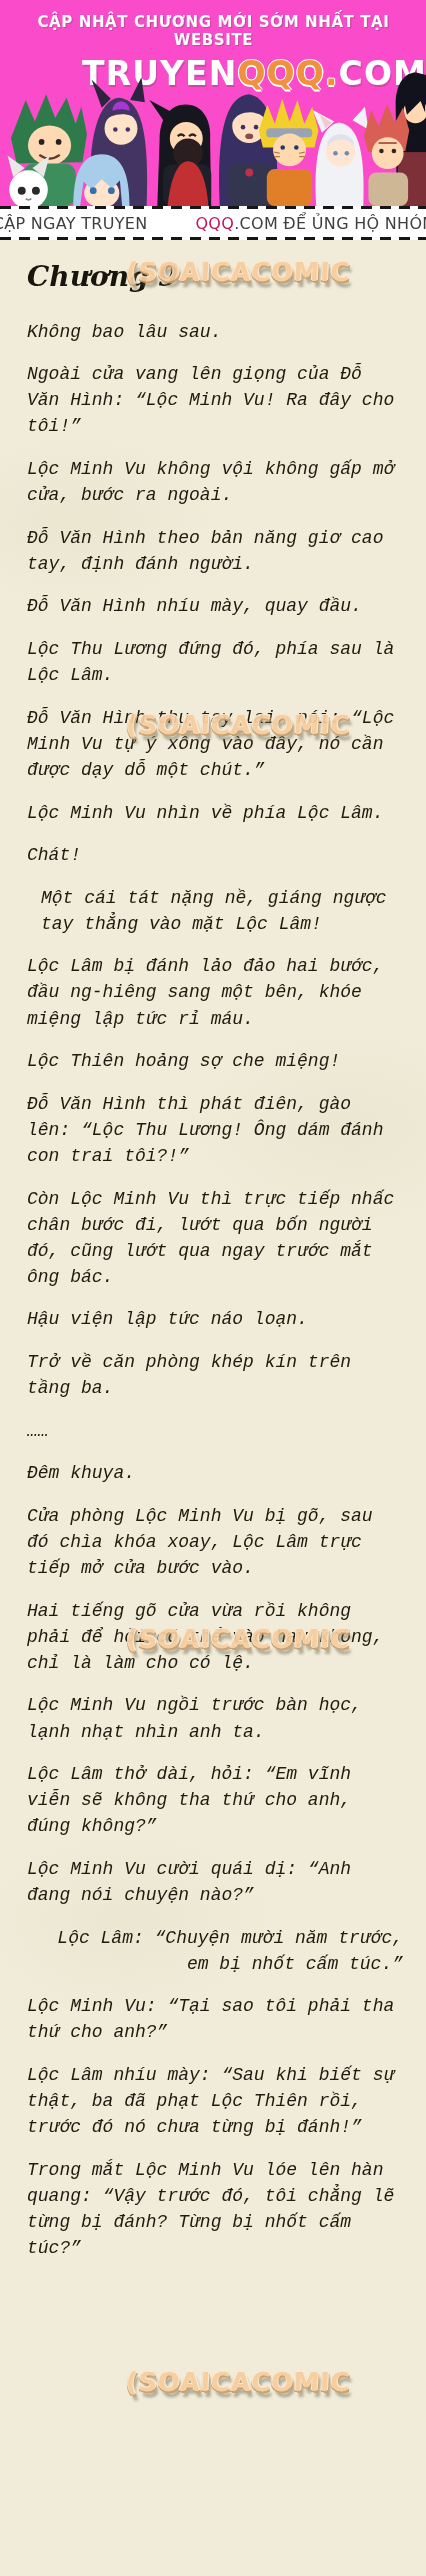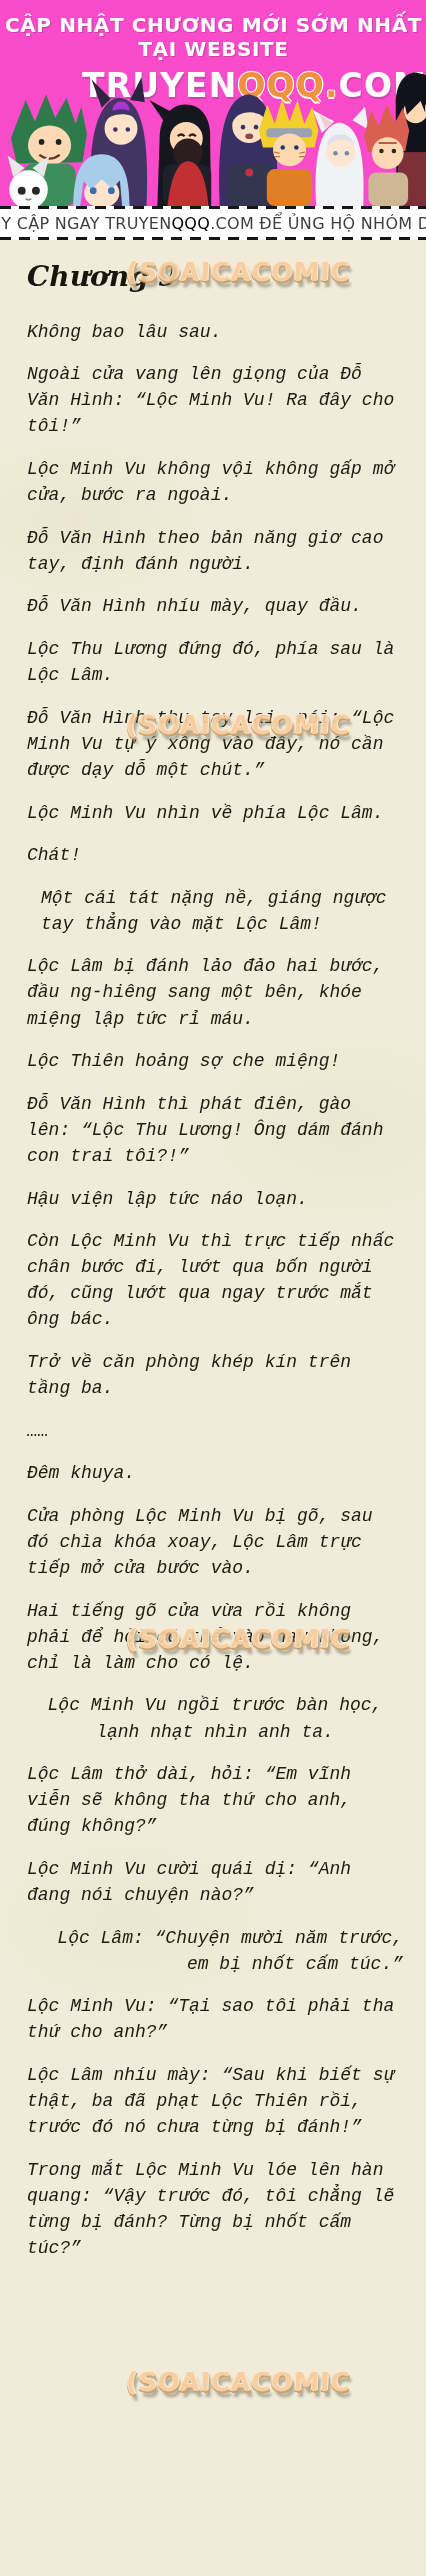--- a/index.html
+++ b/index.html
@@ -1,20 +1,20 @@
 <!DOCTYPE html>
 <html lang="vi" style="font-size:9px"><head>
 <meta charset="utf-8">
 <style>
   html,body{margin:0;padding:0;background:#888;}
   .page{width:427px;height:2576px;margin:0 auto;position:relative;background:#f0ecd9;overflow:hidden;
         font-family:"DejaVu Sans","Liberation Sans",sans-serif;}
   
   .banner{height:206px;position:relative;overflow:hidden;background:#f94bca;}
-  .banner-line1{margin:0;padding-top:12.5px;text-align:center;font-size:20px;font-weight:800;
+  .banner-line1{margin:0;padding-top:12.5px;text-align:center;font-size:15px;font-weight:800;
         letter-spacing:0.6px;color:#ffffff;text-shadow:1.1px 1.1px 0 rgba(110,60,95,.35);}
   .banner-site{margin:5.7px 0 0;text-align:right;font-size:33px;font-weight:800;letter-spacing:1.1px;
         color:#ffffff;text-shadow:1.1px 1.7px 0 rgba(110,60,95,.3);}
   .banner-site .hl{color:#f0913f;text-shadow:-1.1px 0 #fff,1.1px 0 #fff,0 -1.1px #fff,0 1.7px #fff;}
   .chars{position:absolute;left:0;bottom:0;width:427px;height:139px;display:block;}
   
   .dashed{height:2.8px;background:repeating-linear-gradient(90deg,#161616 0 11.4px,rgba(0,0,0,0) 11.4px 19px),#ffffff;}
   
   .subbanner{height:28.5px;background:#ffffff;display:flex;align-items:center;justify-content:center;
         font-size:16px;letter-spacing:0.3px;color:#3f3f3f;font-weight:500;white-space:pre;}
@@ -145,48 +145,48 @@
 
       <g>
         <circle cx="330" cy="152" r="26" fill="#2a1e20"></circle>
         <path d="M294,245 C300,190 314,166 330,166 C348,166 362,192 366,245 Z" fill="#c23034"></path>
       </g>
     </svg>
   </div>
 
   <div class="dashed"></div>
 
-  <div class="subbanner" style="background: rgb(255, 255, 255); color: rgb(63, 63, 63);"><span>TRUY CẬP NGAY TRUYEN</span><span class="hl" style="color: #000000;">QQQ</span><span>.COM ĐỂ ỦNG HỘ NHÓM DỊCH</span></div>
+  <div class="subbanner" style="background: rgb(255, 255, 255); color: rgb(63, 63, 63);"><span>TRUY CẬP NGAY TRUYEN</span><span class="hl" style="color: #be185d; padding-left: 48px;">QQQ</span><span>.COM ĐỂ ỦNG HỘ NHÓM DỊCH</span></div>
 
   <div class="dashed"></div>
 
   <div class="content">
     <h2 class="chapter-title">Chương 9</h2>
     <div>
         <p class="para" style="color: rgb(30, 27, 16);">Không bao lâu sau.</p>
         <p class="para" style="color: rgb(30, 27, 16);">Ngoài cửa vang lên giọng của Đỗ Văn Hình: “Lộc Minh Vu! Ra đây cho tôi!”</p>
         <p class="para" style="color: rgb(30, 27, 16);">Lộc Minh Vu không vội không gấp mở cửa, bước ra ngoài.</p>
         <p class="para" style="color: rgb(30, 27, 16);">Đỗ Văn Hình theo bản năng giơ cao tay, định đánh người.</p>
         <p class="para" style="color: rgb(30, 27, 16);">Đỗ Văn Hình nhíu mày, quay đầu.</p>
         <p class="para" style="color: rgb(30, 27, 16);">Lộc Thu Lương đứng đó, phía sau là Lộc Lâm.</p>
         <p class="para" style="color: rgb(30, 27, 16);">Đỗ Văn Hình thu tay lại, nói: “Lộc Minh Vu tự ý xông vào đây, nó cần được dạy dỗ một chút.”</p>
         <p class="para" style="color: rgb(30, 27, 16);">Lộc Minh Vu nhìn về phía Lộc Lâm.</p>
         <p class="para" style="color: rgb(30, 27, 16);">Chát!</p>
         <p class="para" style="color: rgb(30, 27, 16); margin-left: 14px;">Một cái tát nặng nề, giáng ngược tay thẳng vào mặt Lộc Lâm!</p>
         <p class="para" style="color: rgb(30, 27, 16);">Lộc Lâm bị đánh lảo đảo hai bước, đầu ng-hiêng sang một bên, khóe miệng lập tức rỉ máu.</p>
         <p class="para" style="color: rgb(30, 27, 16);">Lộc Thiên hoảng sợ che miệng!</p>
         <p class="para" style="color: rgb(30, 27, 16);">Đỗ Văn Hình thì phát điên, gào lên: “Lộc Thu Lương! Ông dám đánh con trai tôi?!”</p>
+        <p class="para" style="color: rgb(30, 27, 16);">Còn Lộc Minh Vu thì trực tiếp nhấc chân bước đi, lướt qua bốn người đó, cũng lướt qua ngay trước mắt ông bác.</p>
         <p class="para" style="color: rgb(30, 27, 16);">Hậu viện lập tức náo loạn.</p>
-        <p class="para" style="color: rgb(30, 27, 16);">Còn Lộc Minh Vu thì trực tiếp nhấc chân bước đi, lướt qua bốn người đó, cũng lướt qua ngay trước mắt ông bác.</p>
         <p class="para" style="color: rgb(30, 27, 16);">Trở về căn phòng khép kín trên tầng ba.</p>
         <p class="para" style="color: rgb(30, 27, 16);">……</p>
         <p class="para" style="color: rgb(30, 27, 16);">Đêm khuya.</p>
         <p class="para" style="color: rgb(30, 27, 16);">Cửa phòng Lộc Minh Vu bị gõ, sau đó chìa khóa xoay, Lộc Lâm trực tiếp mở cửa bước vào.</p>
         <p class="para" style="color: rgb(30, 27, 16);">Hai tiếng gõ cửa vừa rồi không phải để hỏi có thể vào hay không, chỉ là làm cho có lệ.</p>
-        <p class="para" style="color: rgb(30, 27, 16); text-align: center;">Lộc Minh Vu ngồi trước bàn học, lạnh nhạt nhìn anh ta.</p>
+        <p class="para" style="color: rgb(30, 27, 16);">Lộc Minh Vu ngồi trước bàn học, lạnh nhạt nhìn anh ta.</p>
         <p class="para" style="color: rgb(30, 27, 16);">Lộc Lâm thở dài, hỏi: “Em vĩnh viễn sẽ không tha thứ cho anh, đúng không?”</p>
         <p class="para" style="color: rgb(30, 27, 16);">Lộc Minh Vu cười quái dị: “Anh đang nói chuyện nào?”</p>
         <p class="para" style="color: rgb(30, 27, 16); text-align: right;">Lộc Lâm: “Chuyện mười năm trước, em bị nhốt cấm túc.”</p>
         <p class="para" style="color: rgb(30, 27, 16);">Lộc Minh Vu: “Tại sao tôi phải tha thứ cho anh?”</p>
         <p class="para" style="color: rgb(30, 27, 16);">Lộc Lâm nhíu mày: “Sau khi biết sự thật, ba đã phạt Lộc Thiên rồi, trước đó nó chưa từng bị đánh!”</p>
         <p class="para" style="color: rgb(30, 27, 16);">Trong mắt Lộc Minh Vu lóe lên hàn quang: “Vậy trước đó, tôi chẳng lẽ từng bị đánh? Từng bị nhốt cấm túc?”</p>
       </div>
   </div>
 
   <div class="wm wm1">(SOAICACOMIC</div>

